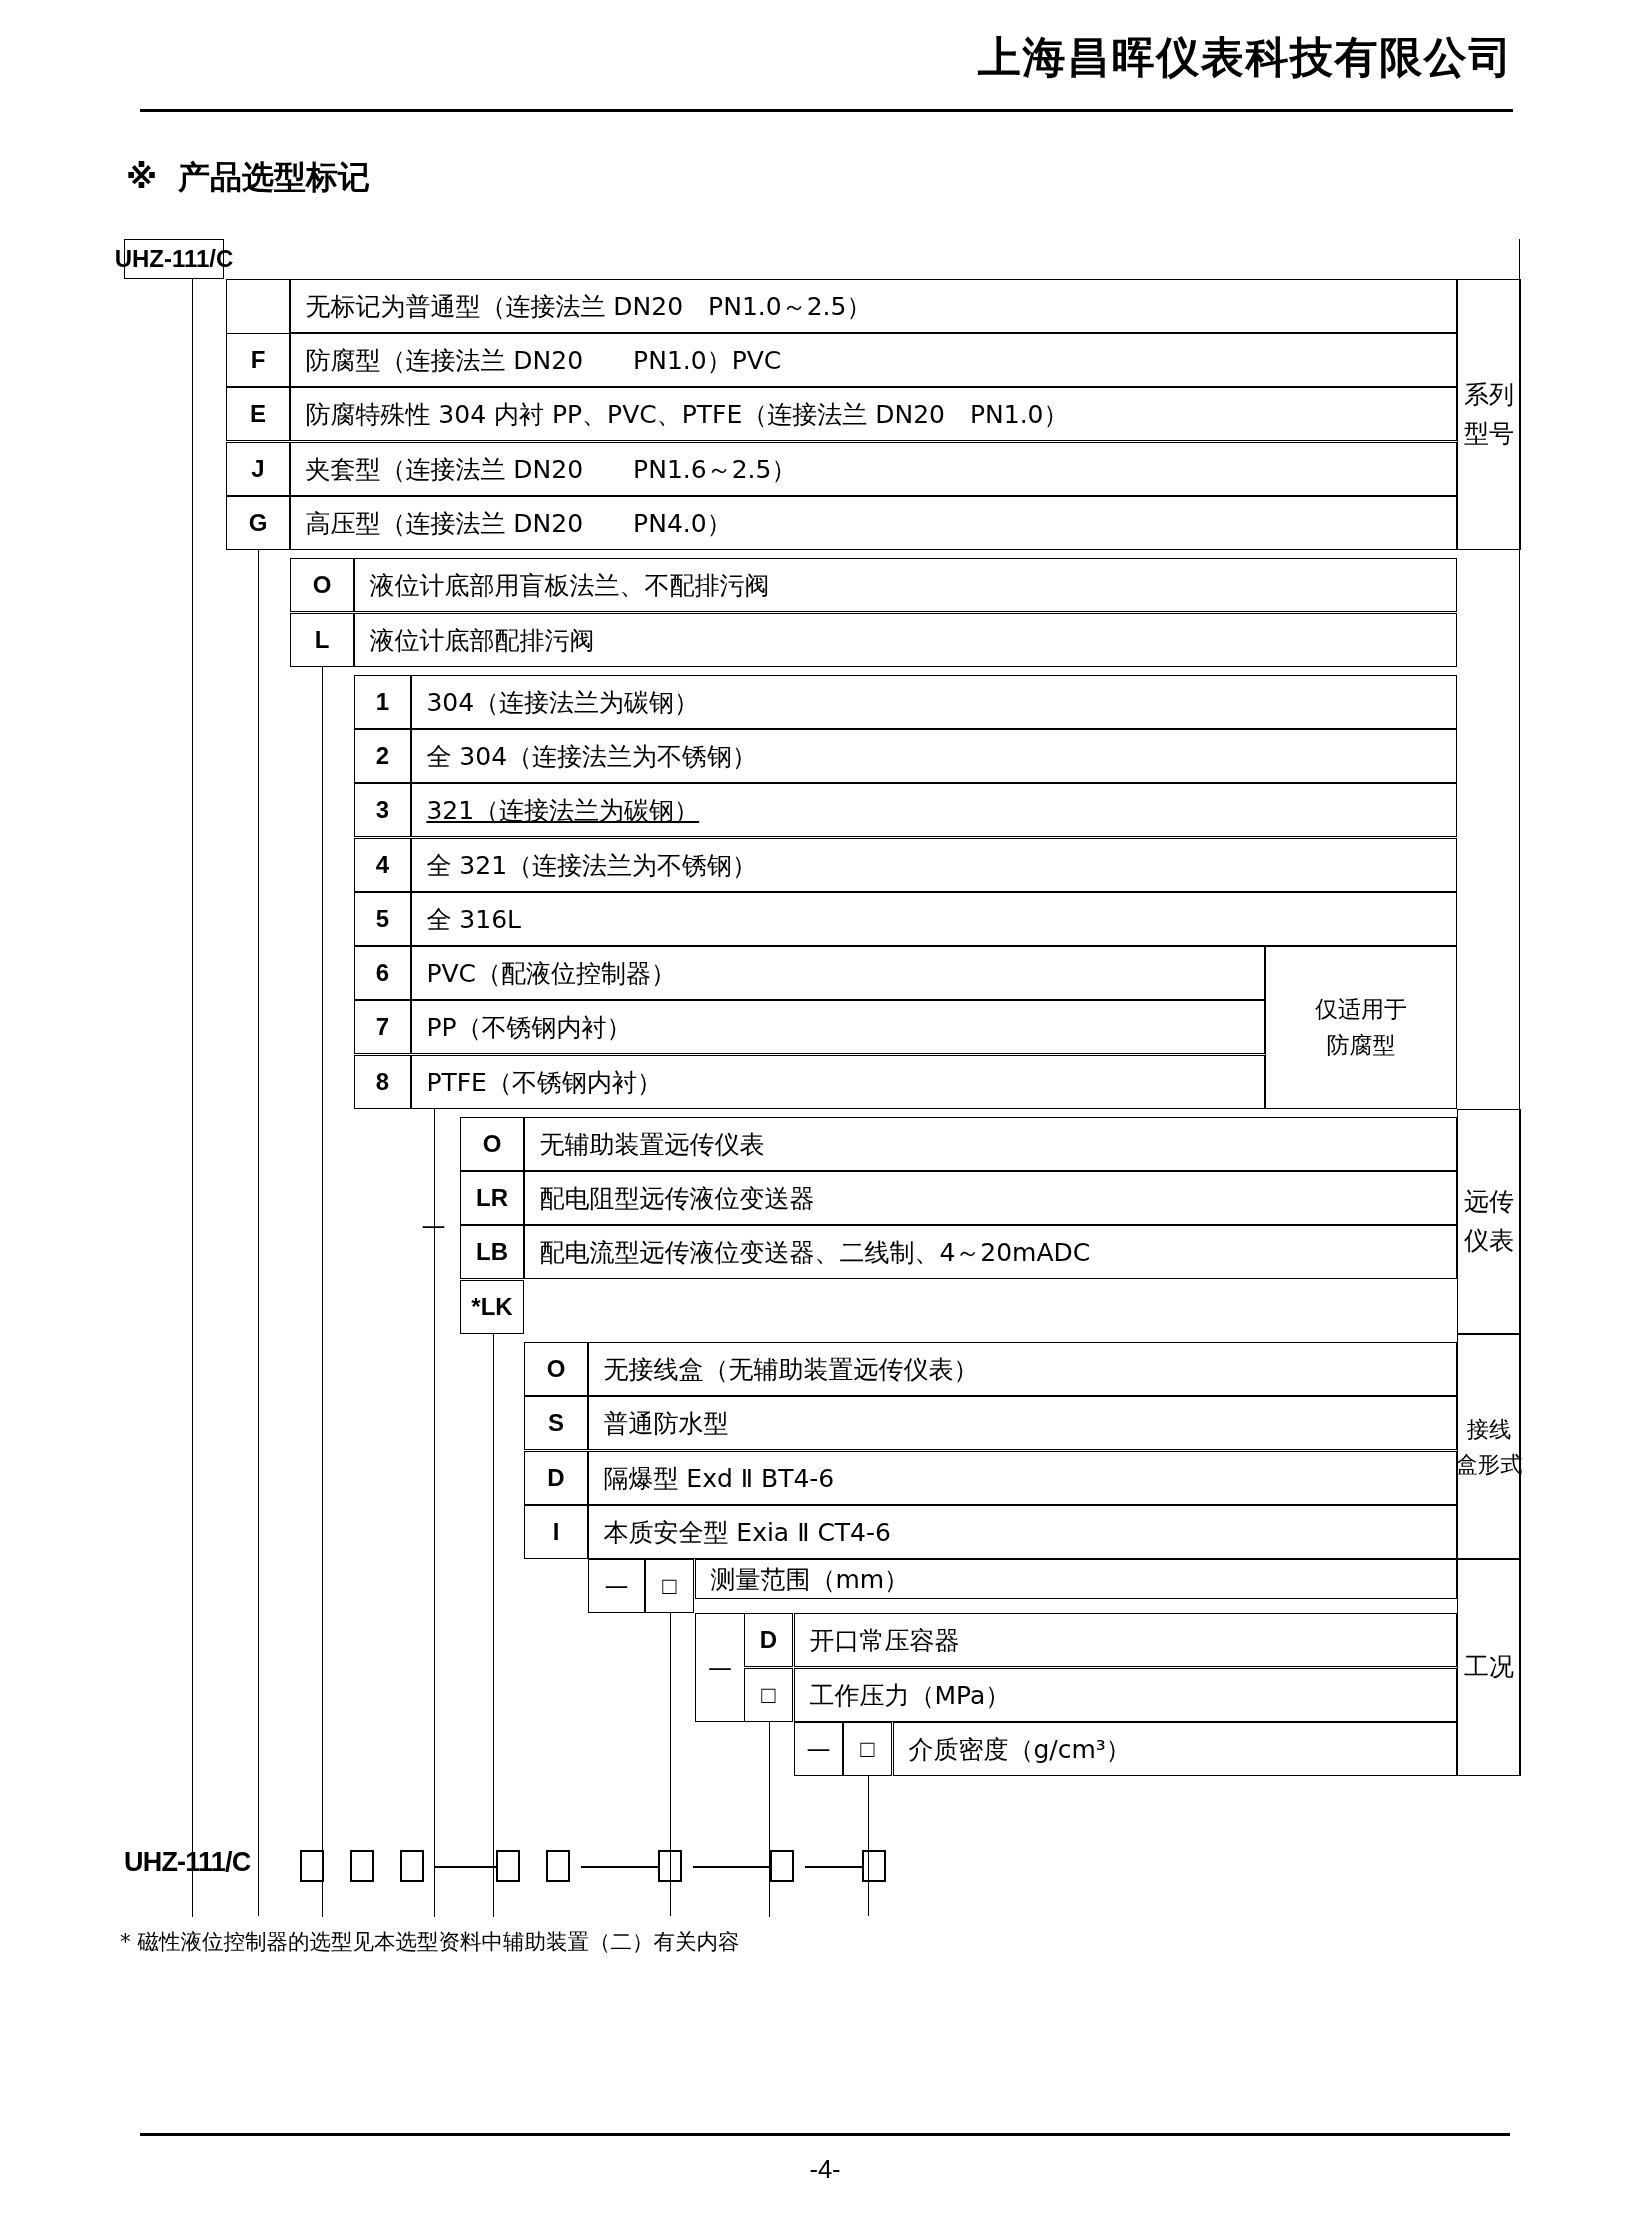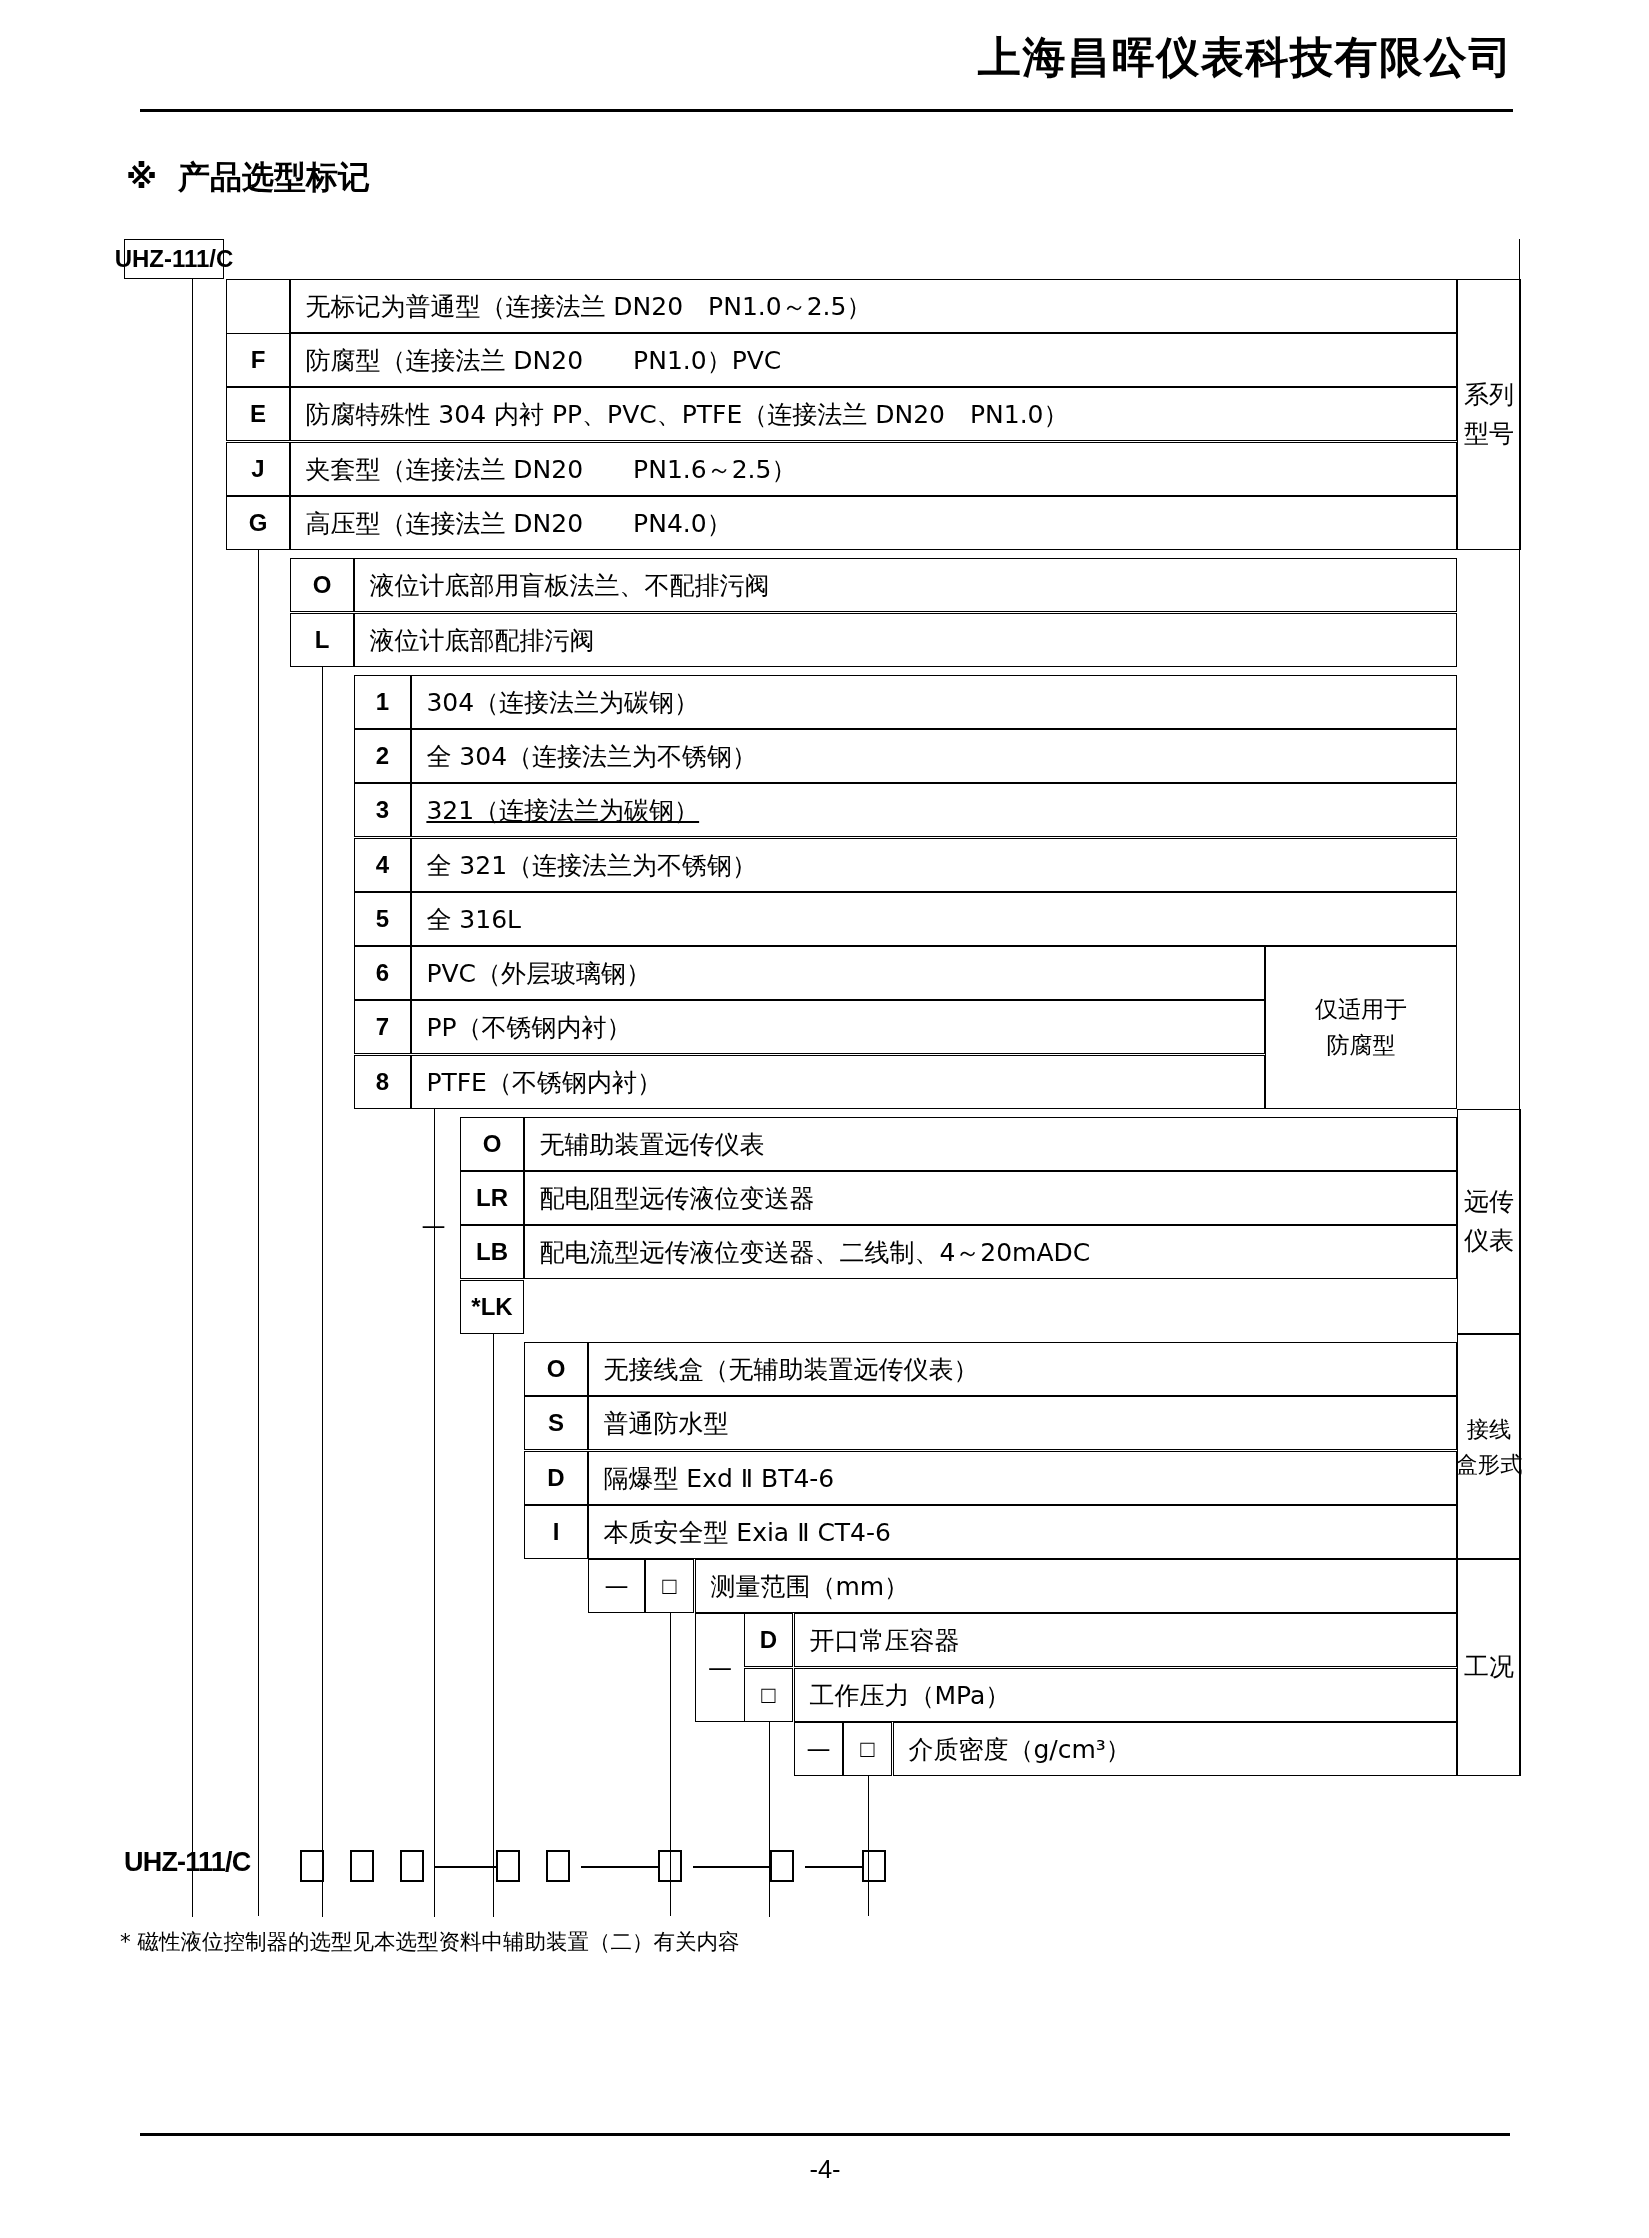--- a/index.html
+++ b/index.html
@@ -221,21 +221,21 @@
   <div class="cell code-cell" style="left:230px; top:544px; width:57px; height:54px;">3</div>
   <div class="cell desc-cell" style="left:287px; top:544px; width:1046px; height:54px;text-decoration:underline;">321（连接法兰为碳钢）</div>
 
   <div class="cell code-cell" style="left:230px; top:599px; width:57px; height:54px;">4</div>
   <div class="cell desc-cell" style="left:287px; top:599px; width:1046px; height:54px;">全 321（连接法兰为不锈钢）</div>
 
   <div class="cell code-cell" style="left:230px; top:653px; width:57px; height:54px;">5</div>
   <div class="cell desc-cell" style="left:287px; top:653px; width:1046px; height:54px;">全 316L</div>
 
   <div class="cell code-cell" style="left:230px; top:707px; width:57px; height:54px;">6</div>
-  <div class="cell desc-cell" style="left:287px; top:707px; width:854px; height:54px;">PVC（外层玻璃钢）</div>
+  <div class="cell desc-cell" style="left:287px; top:707px; width:854px; height:54px;">PVC（配液位控制器）</div>
 
   <div class="cell code-cell" style="left:230px; top:761px; width:57px; height:54px;">7</div>
   <div class="cell desc-cell" style="left:287px; top:761px; width:854px; height:54px;">PP（不锈钢内衬）</div>
 
   <div class="cell code-cell" style="left:230px; top:816px; width:57px; height:54px;">8</div>
   <div class="cell desc-cell" style="left:287px; top:816px; width:854px; height:54px;">PTFE（不锈钢内衬）</div>
 
   <div class="cell cat-cell" style="left:1141px; top:707px; width:192px; height:163px; font-size:23px;">
     <span>仅适用于</span>
     <span>防腐型</span>
@@ -276,21 +276,21 @@
   <div class="cell code-cell" style="left:400px; top:1266px; width:64px; height:54px;">I</div>
   <div class="cell desc-cell" style="left:464px; top:1266px; width:869px; height:54px;">本质安全型 Exia Ⅱ CT4-6</div>
 
   <div class="cell cat-cell" style="left:1333px; top:1095px; width:64px; height:225px; font-size:22.3px;">
     <span>接线</span>
     <span>盒形式</span>
   </div>
 
   <div class="cell dash-cell" style="left:464px; top:1320px; width:57px; height:54px;">—</div>
   <div class="cell code-cell" style="left:521px; top:1320px; width:49px; height:54px; font-weight:normal;">□</div>
-  <div class="cell desc-cell" style="left:571px; top:1320px; width:762px; height:54px;">测量范围（mm）</div>
+  <div class="cell desc-cell" style="left:571px; top:1320px; width:762px; height:40px;">测量范围（mm）</div>
 
   <div class="vline" style="left:546px; top:1374px; height:303px;"></div>
 
   <div class="cell dash-cell" style="left:571px; top:1374px; width:49px; height:109px; border-right:none;">—</div>
   <div class="cell code-cell" style="left:620px; top:1374px; width:49px; height:54px;">D</div>
   <div class="cell desc-cell" style="left:670px; top:1374px; width:663px; height:54px;">开口常压容器</div>
 
   <div class="cell code-cell" style="left:620px; top:1429px; width:49px; height:54px; font-weight:normal;">□</div>
   <div class="cell desc-cell" style="left:670px; top:1429px; width:663px; height:54px;">工作压力（MPa）</div>
 

